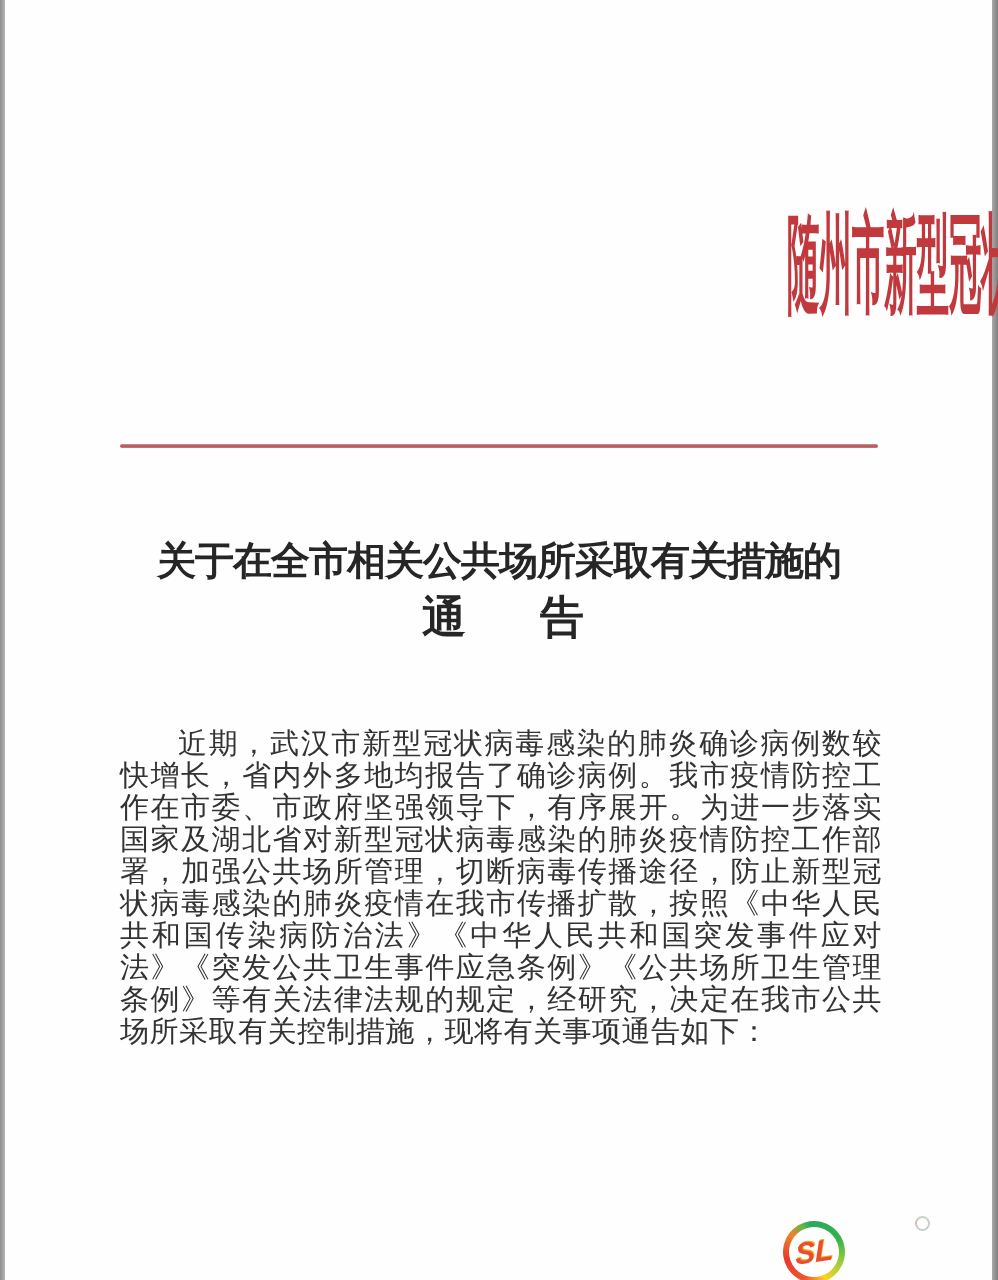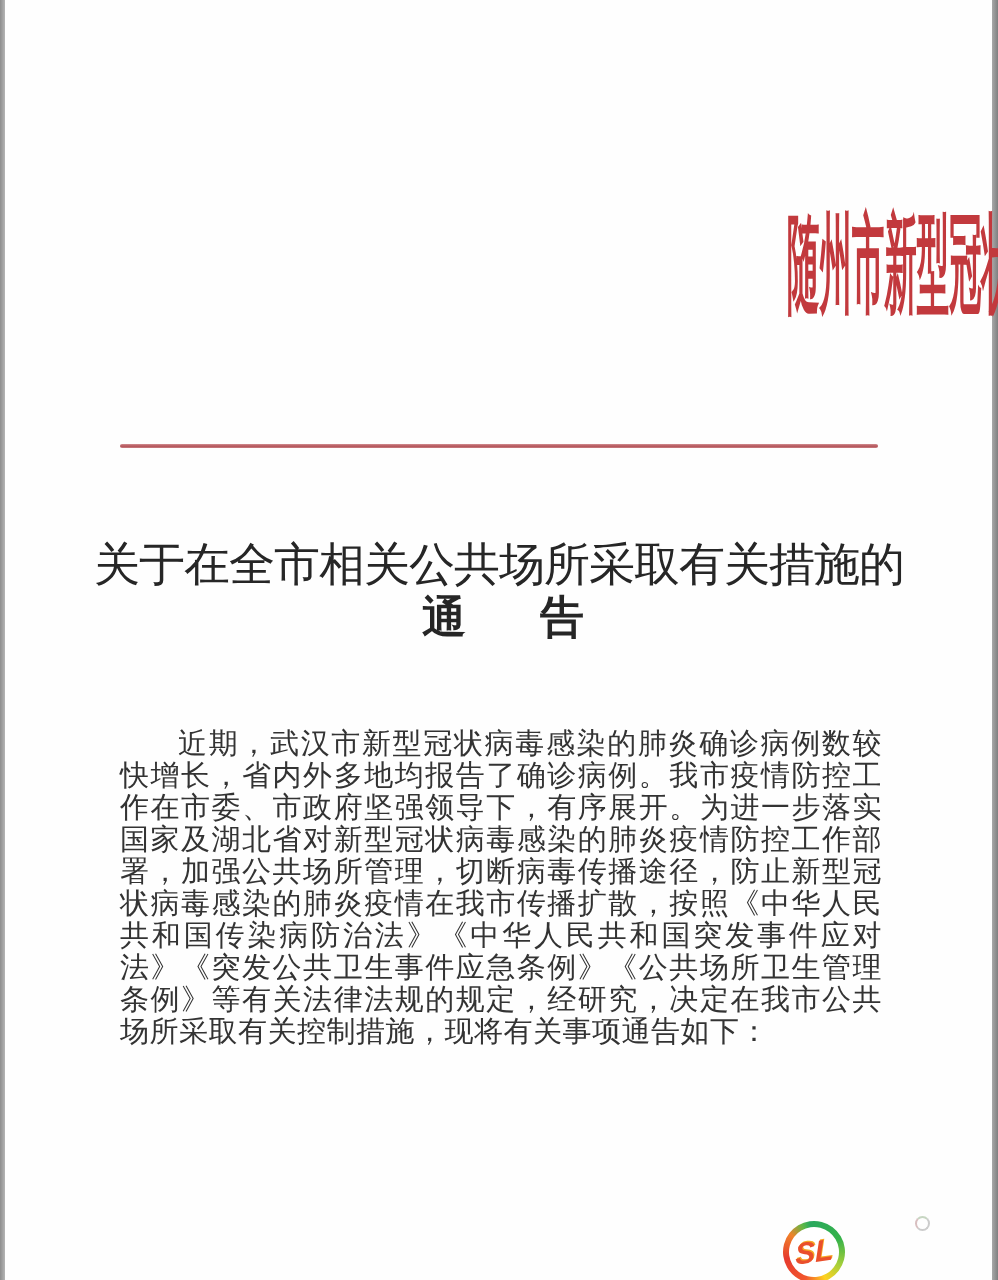--- a/index.html
+++ b/index.html
@@ -60,22 +60,22 @@
     background: linear-gradient(to bottom, #d18e92, #b35257 55%, #c97f84);
     border-radius: 2px;
   }
   
   .doc-title-1 {
     position: absolute;
     top: 534px;
     left: 0;
     width: 100%;
     text-align: center;
-    font-size: 46px;
-    font-weight: normal;
+    font-size: 39px;
+    font-weight: bold;
     color: #262626;
     letter-spacing: -1px;
     white-space: nowrap;
   }
   .doc-title-2 {
     position: absolute;
     top: 588px;
     left: 422px;
     font-size: 44px;
     font-weight: bold;

